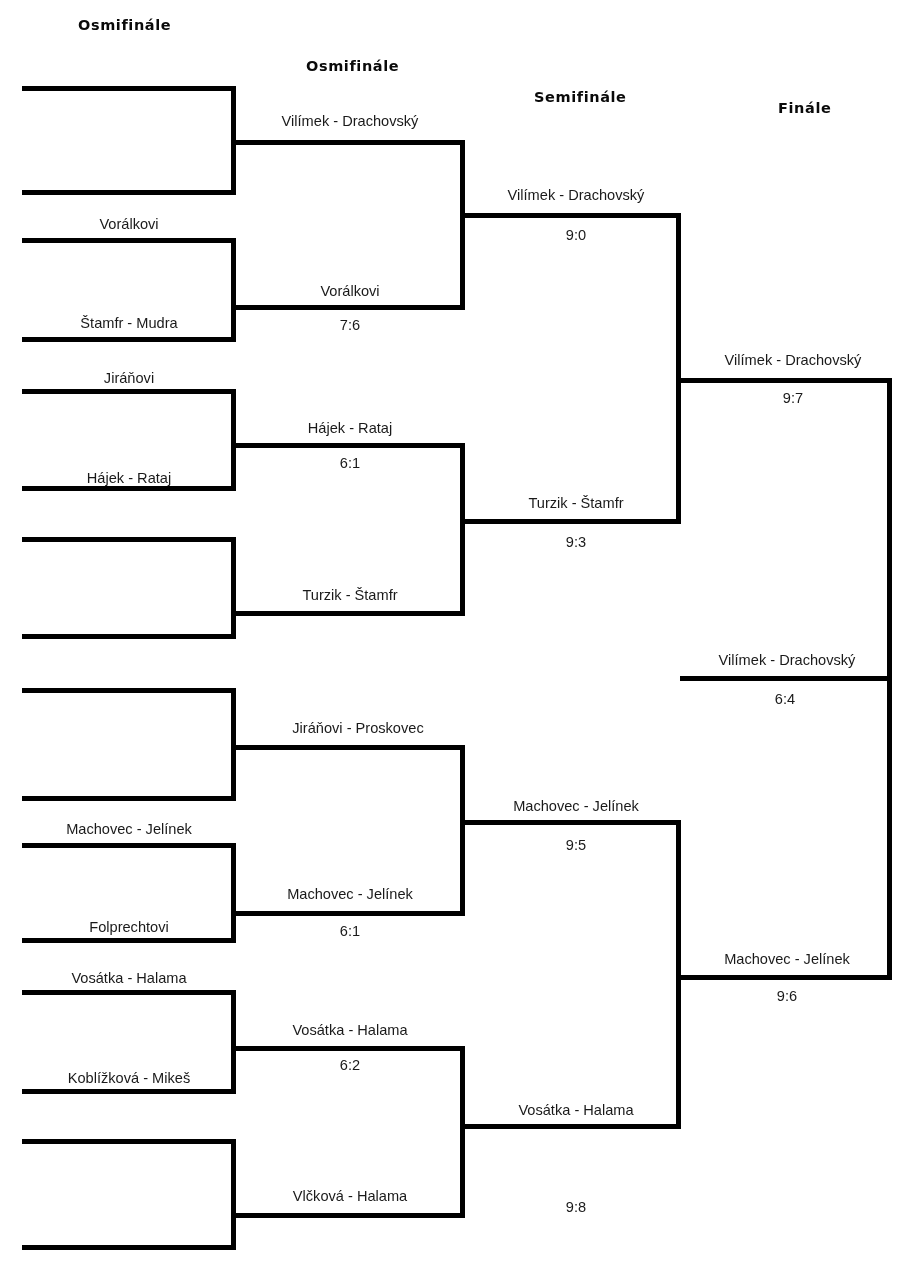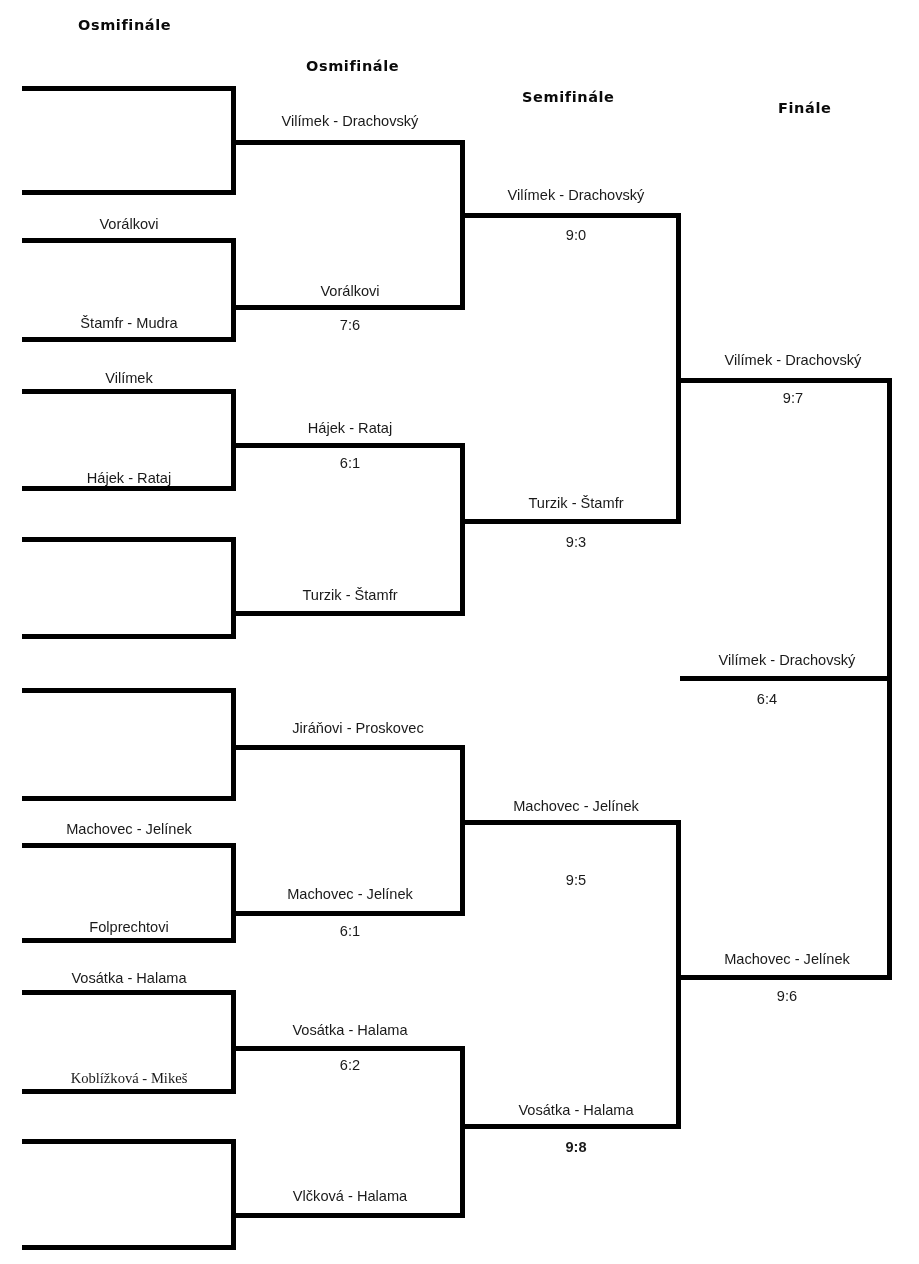--- a/index.html
+++ b/index.html
@@ -44,21 +44,21 @@
     transform:translateX(-50%);
   }
 </style>
 </head>
 <body>
 
 <div id="bracket-root">
 
   <div class="round-title" style="left:78px;  top:17px;">Osmifinále</div>
   <div class="round-title" style="left:306px; top:58px;">Osmifinále</div>
-  <div class="round-title" style="left:522px; top:89px;">Semifinále</div>
+  <div class="round-title" style="left:534px; top:89px;">Semifinále</div>
   <div class="round-title" style="left:778px; top:100px;">Finále</div>
 
   <div class="hline" style="left:22px; top:86px;  width:214px;"></div>
   <div class="hline" style="left:22px; top:190px; width:214px;"></div>
   <div class="vline" style="left:231px; top:86px; height:109px;"></div>
 
   <div class="hline" style="left:22px; top:238px; width:214px;"></div>
   <div class="hline" style="left:22px; top:337px; width:214px;"></div>
   <div class="vline" style="left:231px; top:238px; height:104px;"></div>
 
@@ -81,26 +81,26 @@
   <div class="hline" style="left:22px; top:990px;  width:214px;"></div>
   <div class="hline" style="left:22px; top:1089px; width:214px;"></div>
   <div class="vline" style="left:231px; top:990px; height:104px;"></div>
 
   <div class="hline" style="left:22px; top:1139px; width:214px;"></div>
   <div class="hline" style="left:22px; top:1245px; width:214px;"></div>
   <div class="vline" style="left:231px; top:1139px; height:111px;"></div>
 
   <div class="entry" style="left:129px; top:216px;">Vorálkovi</div>
   <div class="entry" style="left:129px; top:315px;">Štamfr - Mudra</div>
-  <div class="entry" style="left:129px; top:370px;">Vilímek</div>
+  <div class="entry" style="left:129px; top:370px;">Jiráňovi</div>
   <div class="entry" style="left:129px; top:470px;">Hájek - Rataj</div>
   <div class="entry" style="left:129px; top:821px;">Machovec - Jelínek</div>
   <div class="entry" style="left:129px; top:919px;text-align:center;">Folprechtovi</div>
   <div class="entry" style="left:129px; top:970px;">Vosátka - Halama</div>
-  <div class="entry" style="left:129px; top:1070px;font-family:Liberation Serif, serif;">Koblížková - Mikeš</div>
+  <div class="entry" style="left:129px; top:1070px;">Koblížková - Mikeš</div>
 
   <div class="hline" style="left:236px; top:140px; width:229px;"></div>
   <div class="hline" style="left:236px; top:305px; width:229px;"></div>
   <div class="vline" style="left:460px; top:140px; height:170px;"></div>
 
   <div class="hline" style="left:236px; top:443px; width:229px;"></div>
   <div class="hline" style="left:236px; top:611px; width:229px;"></div>
   <div class="vline" style="left:460px; top:443px; height:173px;"></div>
 
   <div class="hline" style="left:236px; top:745px; width:229px;"></div>
@@ -143,33 +143,33 @@
   <div class="hline" style="left:465px; top:1124px; width:215px;"></div>
   <div class="vline" style="left:676px; top:820px; height:309px;"></div>
 
   <div class="entry" style="left:576px; top:187px;">Vilímek - Drachovský</div>
   <div class="score" style="left:576px; top:227px;">9:0</div>
 
   <div class="entry" style="left:576px; top:495px;">Turzik - Štamfr</div>
   <div class="score" style="left:576px; top:534px;">9:3</div>
 
   <div class="entry" style="left:576px; top:798px;">Machovec - Jelínek</div>
-  <div class="score" style="left:576px; top:872px;">9:5</div>
+  <div class="score" style="left:576px; top:837px;">9:5</div>
 
   <div class="entry" style="left:576px; top:1102px;">Vosátka - Halama</div>
-  <div class="score" style="left:576px; top:1139px;font-weight:bold;">9:8</div>
+  <div class="score" style="left:576px; top:1199px;">9:8</div>
 
   <div class="hline" style="left:680px; top:378px; width:212px;"></div>
   <div class="hline" style="left:680px; top:676px; width:212px;"></div>
   <div class="hline" style="left:680px; top:975px; width:212px;"></div>
   <div class="vline" style="left:887px; top:378px; height:302px;"></div>
   <div class="vline" style="left:887px; top:676px; height:304px;"></div>
 
   <div class="entry" style="left:793px; top:352px;">Vilímek - Drachovský</div>
   <div class="score" style="left:793px; top:390px;">9:7</div>
 
   <div class="entry" style="left:787px; top:652px;">Vilímek - Drachovský</div>
-  <div class="score" style="left:767px; top:691px;">6:4</div>
+  <div class="score" style="left:785px; top:691px;">6:4</div>
 
   <div class="entry" style="left:787px; top:951px;">Machovec - Jelínek</div>
   <div class="score" style="left:787px; top:988px;">9:6</div>
 
 </div>
 
 </body></html>

